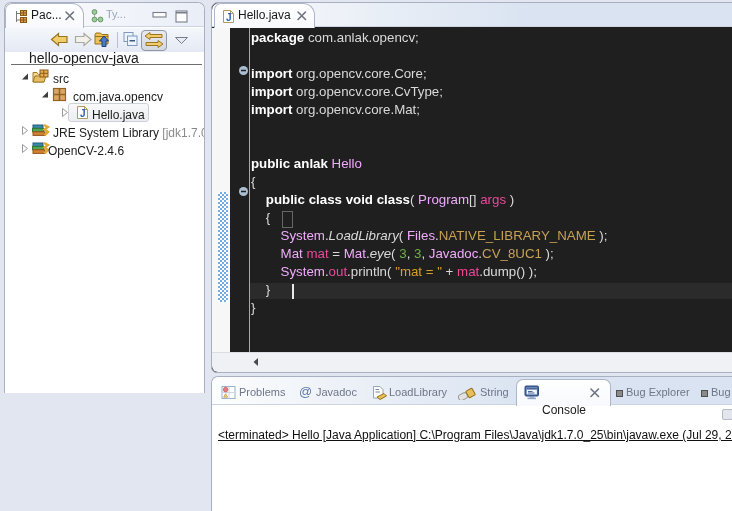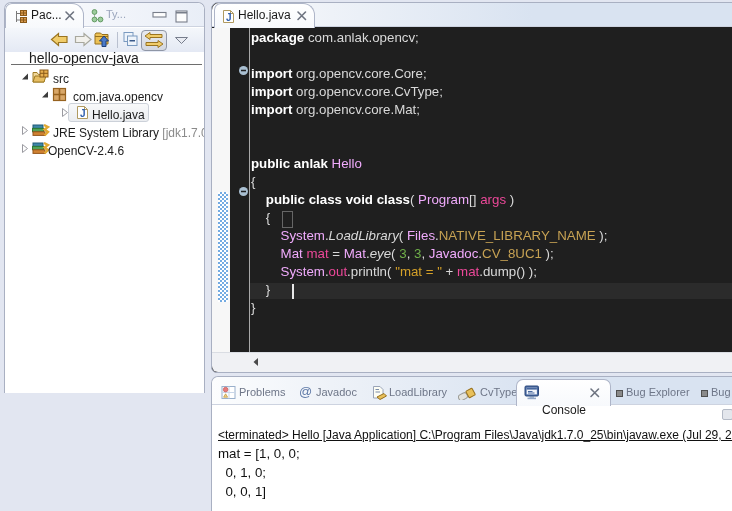--- a/index.html
+++ b/index.html
@@ -217,21 +217,21 @@
   <svg class="abs" style="left:160px;top:8px" width="16" height="15">
     <path d="M1.5 1.5 L8 1.5 L11 4.5 L11 13 L1.5 13 Z" fill="#fdfdf4" stroke="#9aa4b8"></path>
     <path d="M5 12 L12 8.5 L14.5 11 L8 14.5 Z" fill="#e8c05a" stroke="#97701c"></path>
     <path d="M3.5 4.5 L7 4.5 M3.5 7 L8 7" stroke="#7a8ca8"></path>
   </svg>
   <div class="abs graytab" style="left:177px;top:9px;color:#6e7688">LoadLibrary</div>
   <svg class="abs" style="left:246px;top:8px" width="18" height="15">
     <rect x="0" y="7" width="9" height="6" rx="2.5" fill="#e2e2de" stroke="#9a9a94" transform="rotate(-28 8 10)"></rect>
     <rect x="9" y="4.5" width="7" height="7.5" rx="1" fill="#e8c05a" stroke="#97701c" transform="rotate(-28 12 8)"></rect>
   </svg>
-  <div class="abs graytab" style="left:268px;top:9px;color:#6e7688">CvType</div>
+  <div class="abs graytab" style="left:268px;top:9px;color:#6e7688">String</div>
 
   <div class="seltab" style="left:304px;top:2px;width:95px;height:27px;border-radius:7px 7px 0 0"></div>
   <svg class="abs" style="left:312px;top:8px" width="16" height="15">
     <rect x="1" y="1" width="13.5" height="10" rx="1.2" fill="#47679e" stroke="#2d4a7e"></rect>
     <rect x="2.6" y="2.6" width="10.3" height="6.8" fill="#f2f5fa"></rect>
     <rect x="2.6" y="2.6" width="10.3" height="2" fill="#47679e"></rect>
     <path d="M4 6.5 L8.5 6.5 M4 8 L10.5 8" stroke="#47679e" stroke-width="1"></path>
     <rect x="5.5" y="11" width="4.5" height="1.6" fill="#7a90b4"></rect>
     <rect x="3.5" y="12.6" width="8.5" height="1.6" fill="#94a8c6"></rect>
   </svg>
@@ -241,16 +241,13 @@
     </svg>
 
   <div class="abs" style="left:404px;top:13px;width:7px;height:7px;background:#8a8a8a;border:1px solid #4f4f4f"></div>
   <div class="abs graytab" style="left:414px;top:9px;color:#6e7688">Bug Explorer</div>
   <div class="abs" style="left:489px;top:13px;width:7px;height:7px;background:#8a8a8a;border:1px solid #4f4f4f"></div>
   <div class="abs graytab" style="left:499px;top:9px;color:#6e7688">Bug Explorer</div>
 
   <div class="abs" style="left:510px;top:32px;width:11px;height:11px;border:1px solid #b4bac6;border-radius:2px;background:#e3e6ec"></div>
 
   <div class="abs" style="left:6px;top:51px;font-size:12px;color:#111;text-decoration:underline;white-space:nowrap">&lt;terminated&gt; Hello [Java Application] C:\Program Files\Java\jdk1.7.0_25\bin\javaw.exe (Jul 29, 2013 1:31:45 AM)</div>
-  <pre class="abs" style="left:6px;top:67px;font-size:13.3px;line-height:19px;color:#111">mat = [1, 0, 0;
-  0, 1, 0;
-  0, 0, 1]</pre>
 </div>
 
 </body></html>

